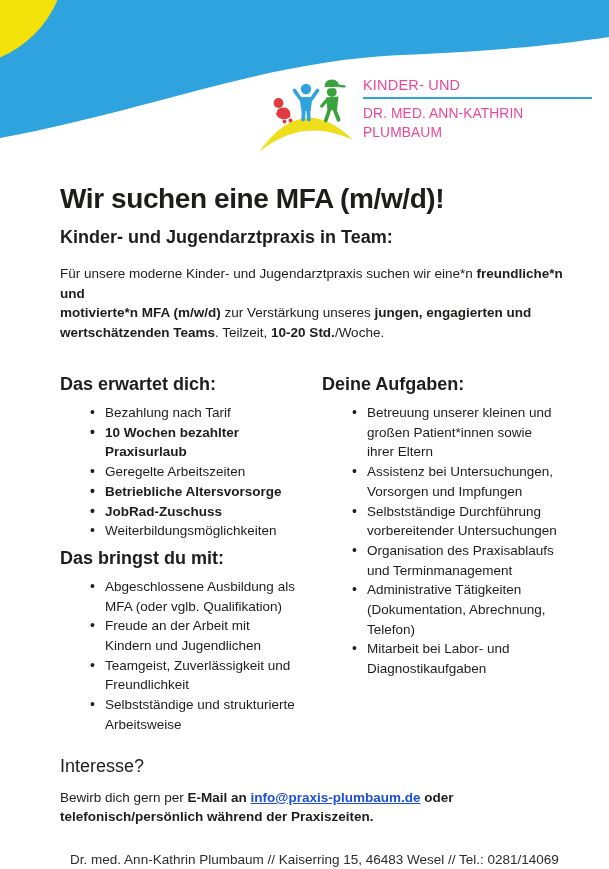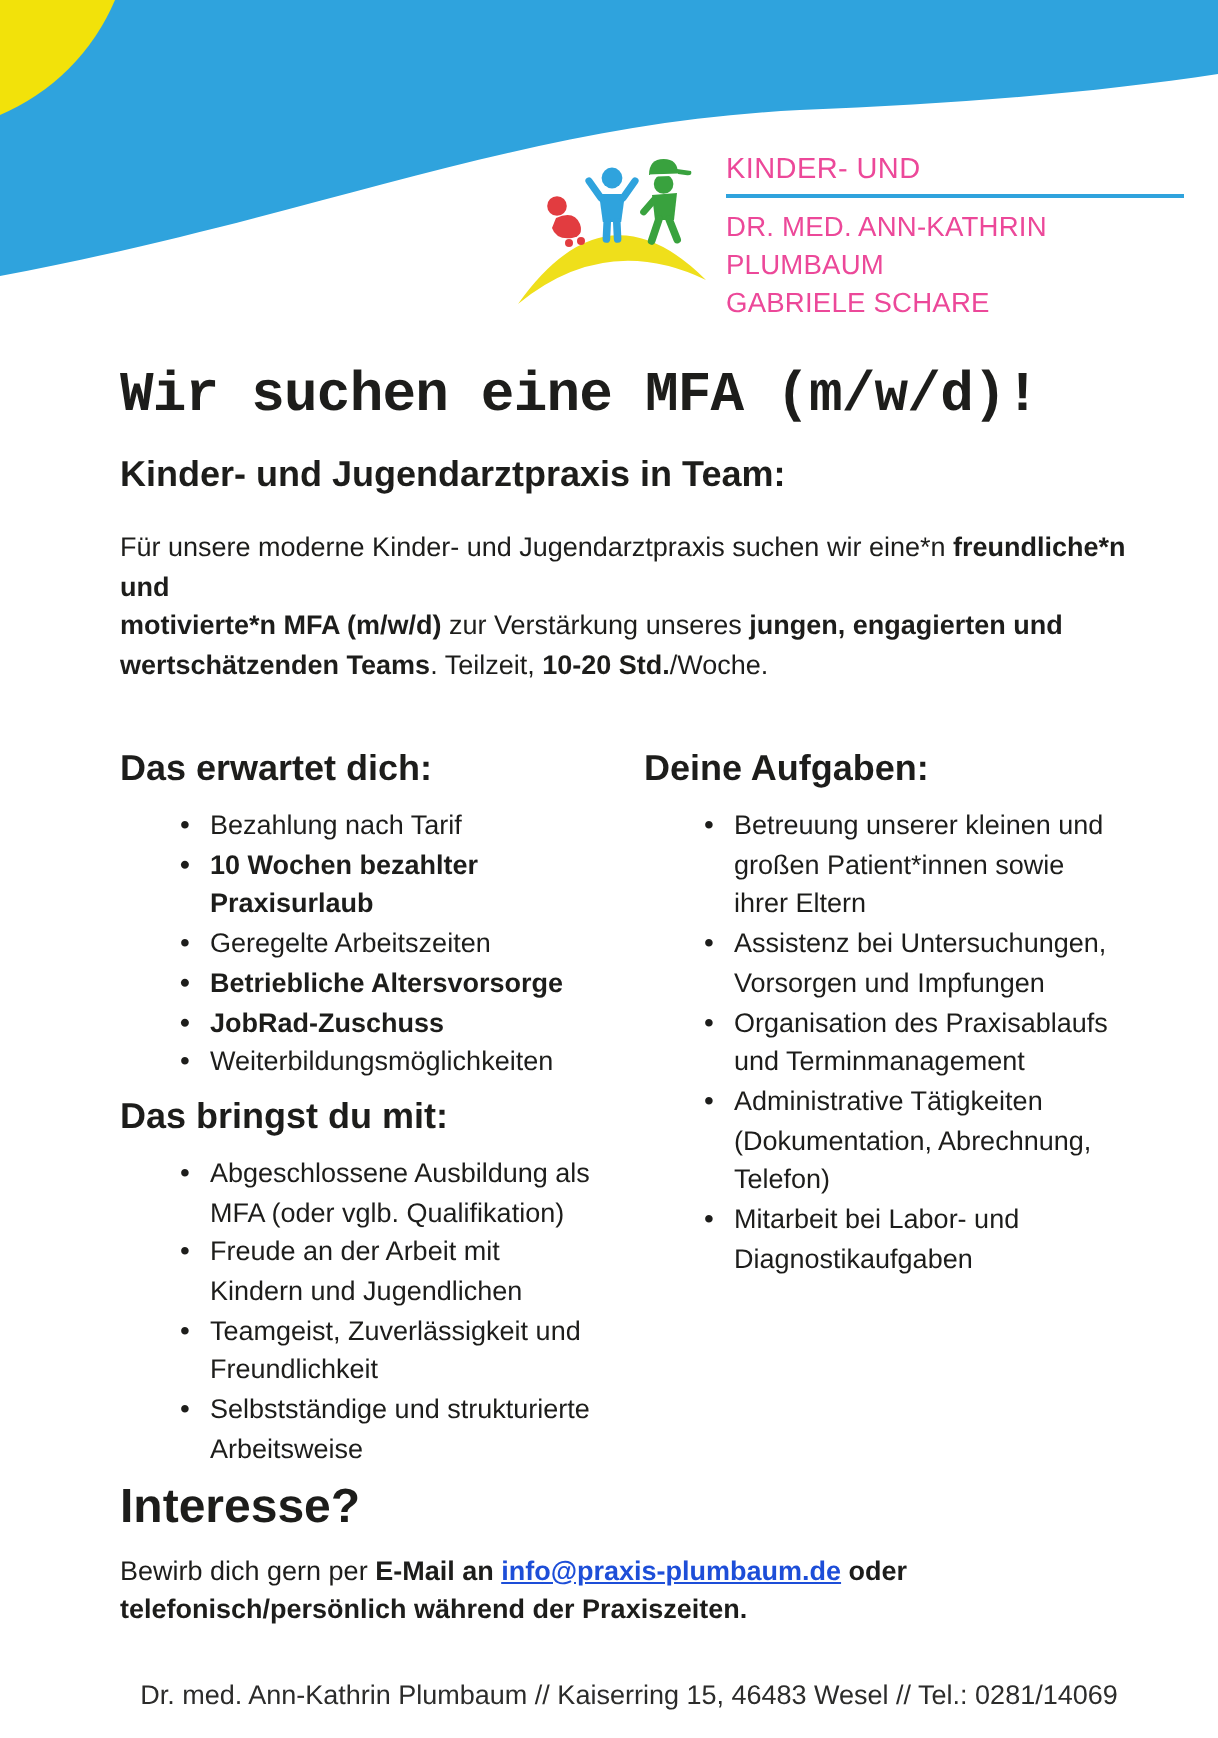--- a/index.html
+++ b/index.html
@@ -13,42 +13,42 @@
   .header-svg { position: absolute; top: 0; left: 0; width: 609px; height: 170px; display: block; }
 
   
   .logo-text { position: absolute; left: 363px; top: 79px; width: 232px; color: #ec4899; }
   .logo-name { font-size: 14.5px; line-height: 13.8px; letter-spacing: 0.2px; font-weight: 400; }
   .logo-rule { width: 229px; height: 2.5px; background: #2fa3dd; margin-top: 4px; }
   .logo-doctor { font-size: 13.8px; line-height: 19px; margin-top: 5px; letter-spacing: 0.1px; }
 
   .content { position: absolute; top: 0; left: 0; width: 609px; padding: 184px 40px 0 60px; }
 
-  h1.headline { font-size: 28px; line-height: 30px; font-weight: 700; letter-spacing: -0.4px; margin-bottom: 12px; font-family: Liberation Mono, monospace; }
+  h1.headline { font-size: 28px; line-height: 30px; font-weight: 700; letter-spacing: -0.4px; margin-bottom: 12px; }
   h2.subheadline { font-size: 18px; line-height: 22px; font-weight: 700; margin-bottom: 16px; }
 
   p.rich { font-size: 13.5px; line-height: 19.5px; white-space: pre-line; max-width: 506px; }
   .b { font-weight: 700; }
   .link { color: #1d4ed8; text-decoration: underline; font-weight: 700; cursor: pointer; }
 
   .cols { display: grid; grid-template-columns: 262px 1fr; margin-top: 31px; }
   h3.sec { font-size: 18px; line-height: 22px; font-weight: 700; margin-bottom: 8px; }
   h3.sec.mt { margin-top: 6px; }
   ul.blist { list-style: none; }
   ul.blist li {
     position: relative; padding-left: 45px;
     font-size: 13.5px; line-height: 19.7px;
     white-space: pre-line;
   }
   ul.blist li::before {
     content: "\2022";
     position: absolute; left: 30px; top: 0;
     font-size: 14px;
   }
-  h2.interest { font-size: 24px; line-height: 22px; font-weight: 700; margin-top: 8px; margin-bottom: 11px; }
+  h2.interest { font-size: 18px; line-height: 22px; font-weight: 400; margin-top: 20px; margin-bottom: 11px; }
   .apply { margin-bottom: 0; }
   .footer {
     margin-top: 25px; width: 509px;
     font-size: 13.5px; line-height: 16px;
     text-align: center; color: #2c2c2b;
   }
 </style>
 </head>
 <body>
 
@@ -88,21 +88,20 @@
   </g>
 </svg>
 
 <div class="logo-text">
   <div class="logo-name">
     <div>KINDER- UND</div>
   </div>
   <div class="logo-rule"></div>
   <div class="logo-doctor">
     <div>DR. MED. ANN-KATHRIN PLUMBAUM</div>
-    <div>GABRIELE SCHARE</div>
   </div>
 </div>
 
 <div class="content">
   <h1 class="headline">Wir suchen eine MFA (m/w/d)!</h1>
   <h2 class="subheadline">Kinder- und Jugendarztpraxis in Team:</h2>
 
   <p class="rich intro"><span>Für unsere moderne Kinder- und Jugendarztpraxis suchen wir eine*n </span><span class="b">freundliche*n und
 motivierte*n MFA (m/w/d)</span><span> zur Verstärkung unseres </span><span class="b">jungen, engagierten und
 wertschätzenden Teams</span><span>. Teilzeit, </span><span class="b">10-20 Std.</span><span>/Woche.</span></p>
@@ -133,20 +132,22 @@
         </ul>
     </div>
     <div class="col-right">
       <h3 class="sec">Deine Aufgaben:</h3>
       <ul class="blist">
           <li>Betreuung unserer kleinen und
 großen Patient*innen sowie
 ihrer Eltern</li>
           <li>Assistenz bei Untersuchungen,
 Vorsorgen und Impfungen</li>
+          <li>Selbstständige Durchführung
+vorbereitender Untersuchungen</li>
           <li>Organisation des Praxisablaufs
 und Terminmanagement</li>
           <li>Administrative Tätigkeiten
 (Dokumentation, Abrechnung,
 Telefon)</li>
           <li>Mitarbeit bei Labor- und
 Diagnostikaufgaben</li>
         </ul>
     </div>
   </div>

